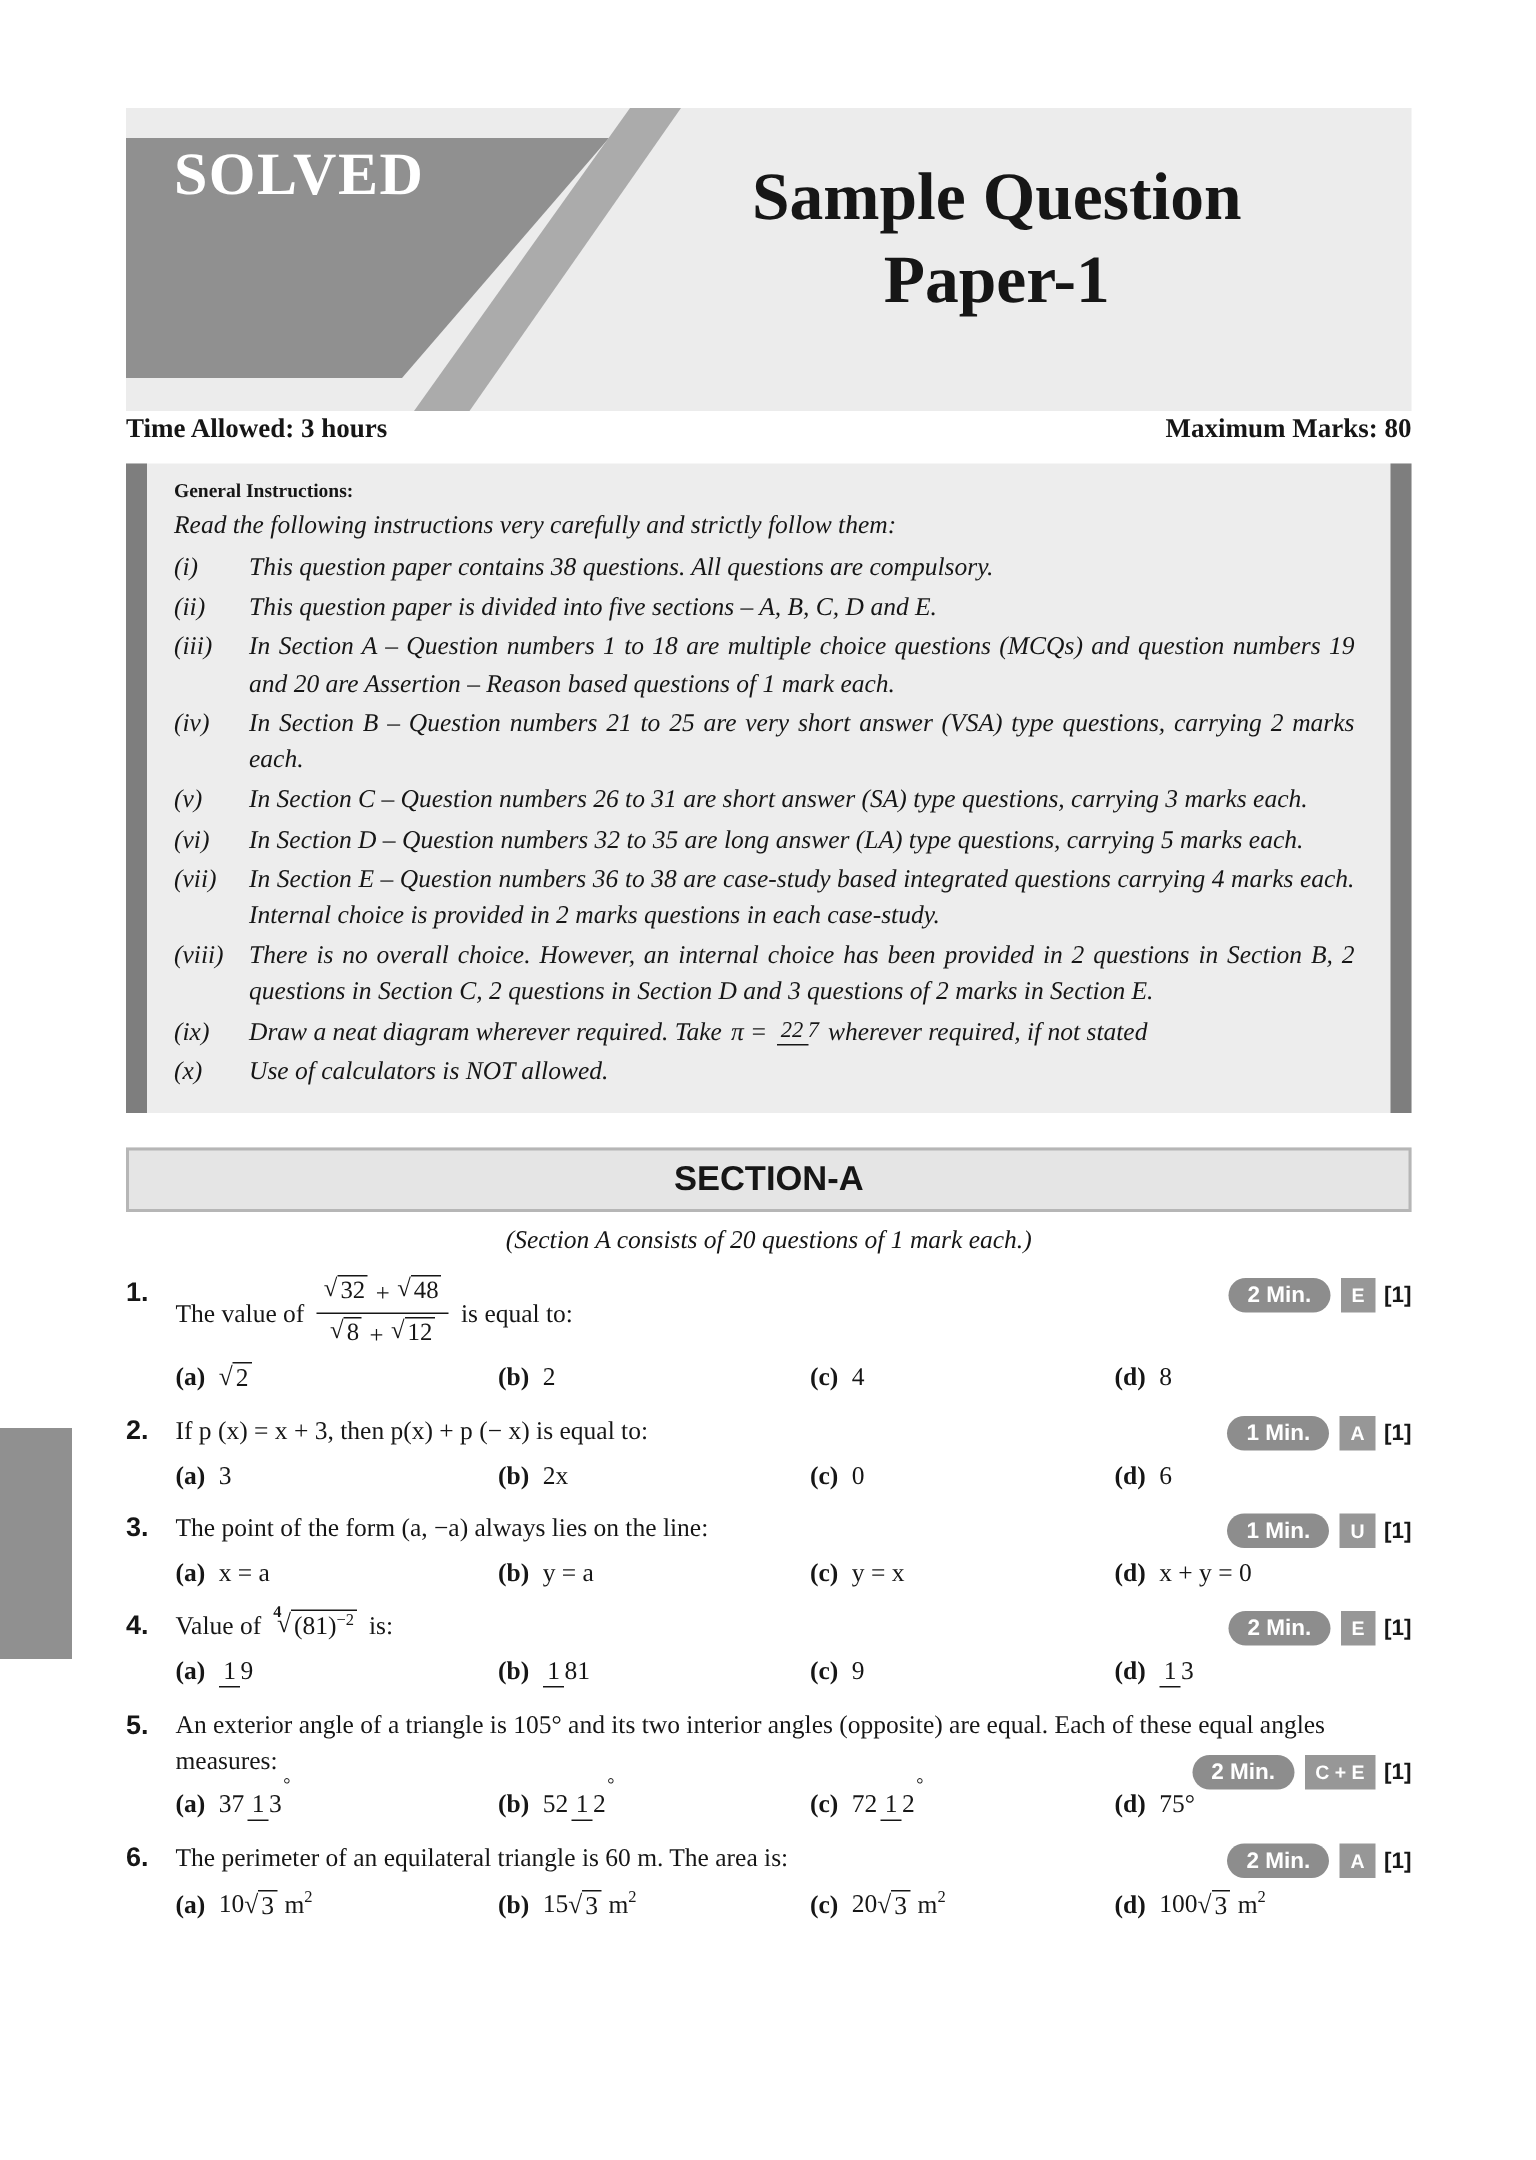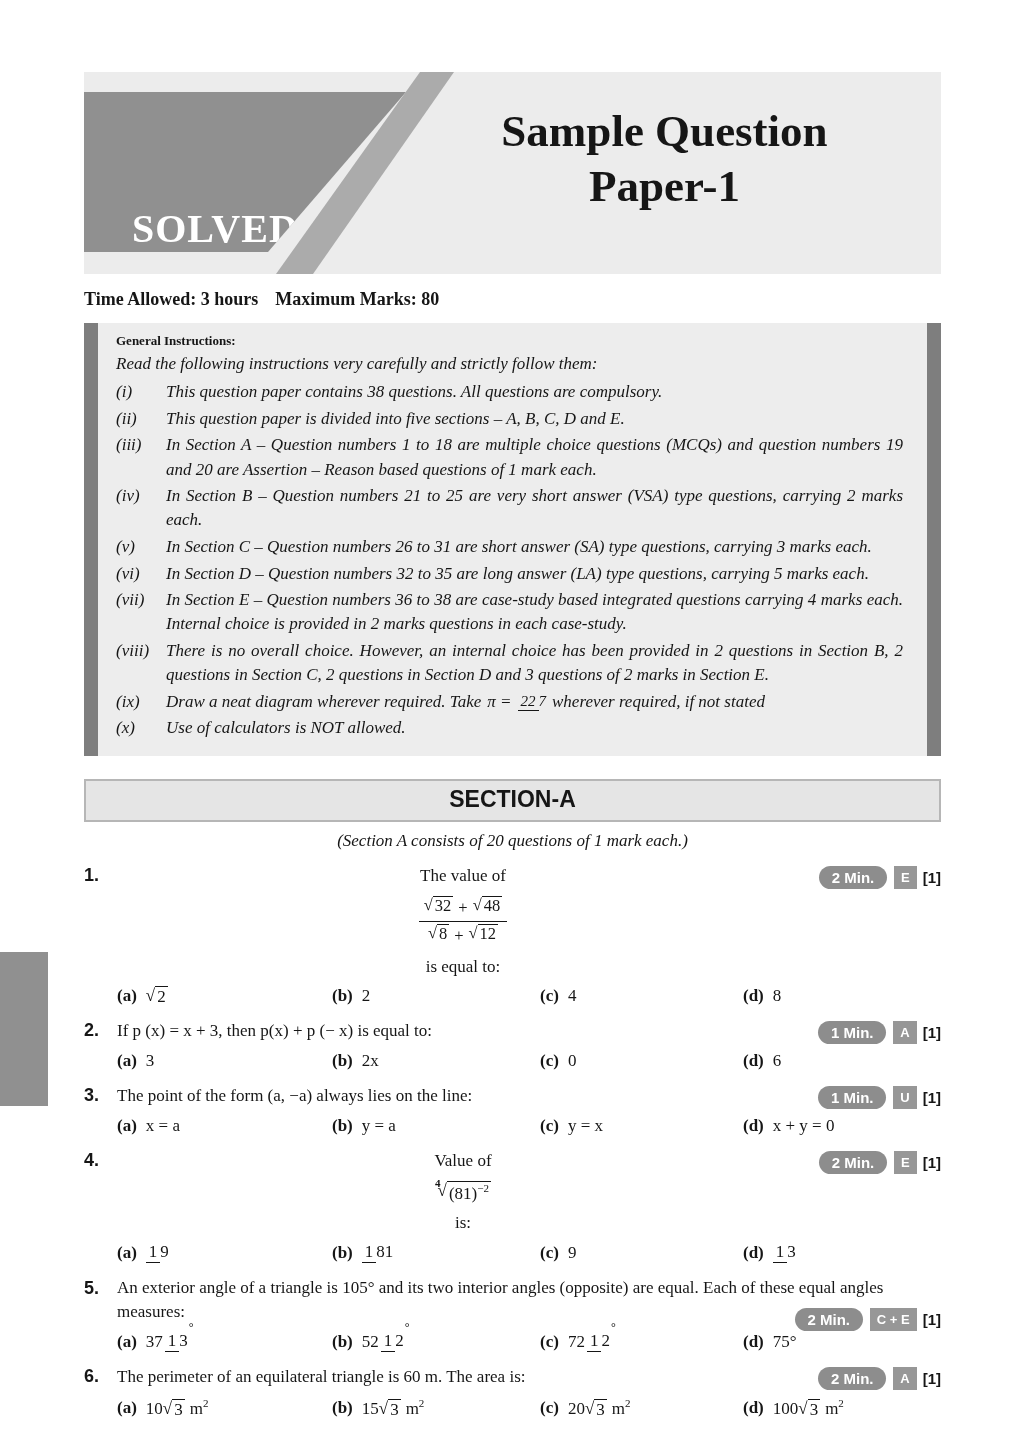--- a/index.html
+++ b/index.html
@@ -13,34 +13,34 @@
     overflow: hidden;
   }
   .content { margin: 0 83px 0 84px; width: 857px; }
 
   
   .header { margin-top: 72px; height: 202px; position: relative; background: #ececec; }
   .banner {
     position: absolute; left: 0; top: 20px; width: 322px; height: 160px;
     background: #909090;
     clip-path: polygon(0 0, 100% 0, calc(100% - 138px) 100%, 0 100%);
-    display: flex; align-items: flex-end; padding-left: 48px;
+    display: flex; align-items: flex-start; padding-left: 32px;
     color: #ffffff; font-weight: bold; font-size: 40px; letter-spacing: 1px;
     font-family: "Liberation Serif", serif;
   }
   .stripe {
     position: absolute; inset: 0; background: #ababab;
     clip-path: polygon(336px 0, 370px 0, 229px 100%, 192px 100%);
   }
   .title {
     position: absolute; left: 330px; right: 26px; top: 32px;
     text-align: center; font-weight: bold; font-size: 45px; line-height: 1.22;
   }
 
-  .meta-row { display: flex; font-weight: bold; font-size: 18px; margin-top: 15px; gap: 17px; }
+  .meta-row { display: flex; justify-content: space-between; font-weight: bold; font-size: 18px; margin-top: 1px; gap: 17px; }
 
   
   .ins-box {
     margin-top: 13px; background: #ededed;
     border-left: 14px solid #7e7e7e; border-right: 14px solid #7e7e7e;
     padding: 10px 24px 13px 18px;
   }
   .ins-heading { font-weight: bold; font-size: 13px; margin-bottom: 3px; }
   .ins-intro { font-style: italic; margin-bottom: 4px; line-height: 1.42; }
   .ins-item { display: flex; margin: 2.5px 0; }
@@ -54,21 +54,21 @@
     text-align: center; padding: 5px 0 7px;
     font-family: "Liberation Sans", sans-serif; font-weight: bold; font-size: 23px;
   }
   .section-subtitle { text-align: center; font-style: italic; margin-top: 9px; }
 
   
   .q { margin-top: 13px; }
   .q-head { display: flex; align-items: flex-start; }
   .q-num { flex: none; width: 33px; font-family: "Liberation Sans", sans-serif; font-weight: bold; font-size: 18px; padding-top: 1px; }
   .q-text { flex: 1; line-height: 1.4; }
-  .formula-line { display: flex; align-items: center; gap: 8px; flex-direction: column; }
+  .formula-line { display: flex; align-items: center; gap: 8px; }
   .q-badges { flex: none; display: inline-flex; align-items: center; margin-left: 10px; padding-top: 2px; white-space: nowrap; }
   .pill {
     background: #8d8d8d; color: #fff; border-radius: 12px; padding: 3px 0; width: 68px; text-align: center;
     font-family: "Liberation Sans", sans-serif; font-weight: bold; font-size: 15px;
   }
   .diff {
     background: #979797; color: #fff; min-width: 12px; text-align: center; padding: 4px 7px; margin-left: 7px;
     font-family: "Liberation Sans", sans-serif; font-weight: bold; font-size: 13px;
   }
   .marks { font-family: "Liberation Sans", sans-serif; font-weight: bold; font-size: 15px; margin-left: 6px; }

